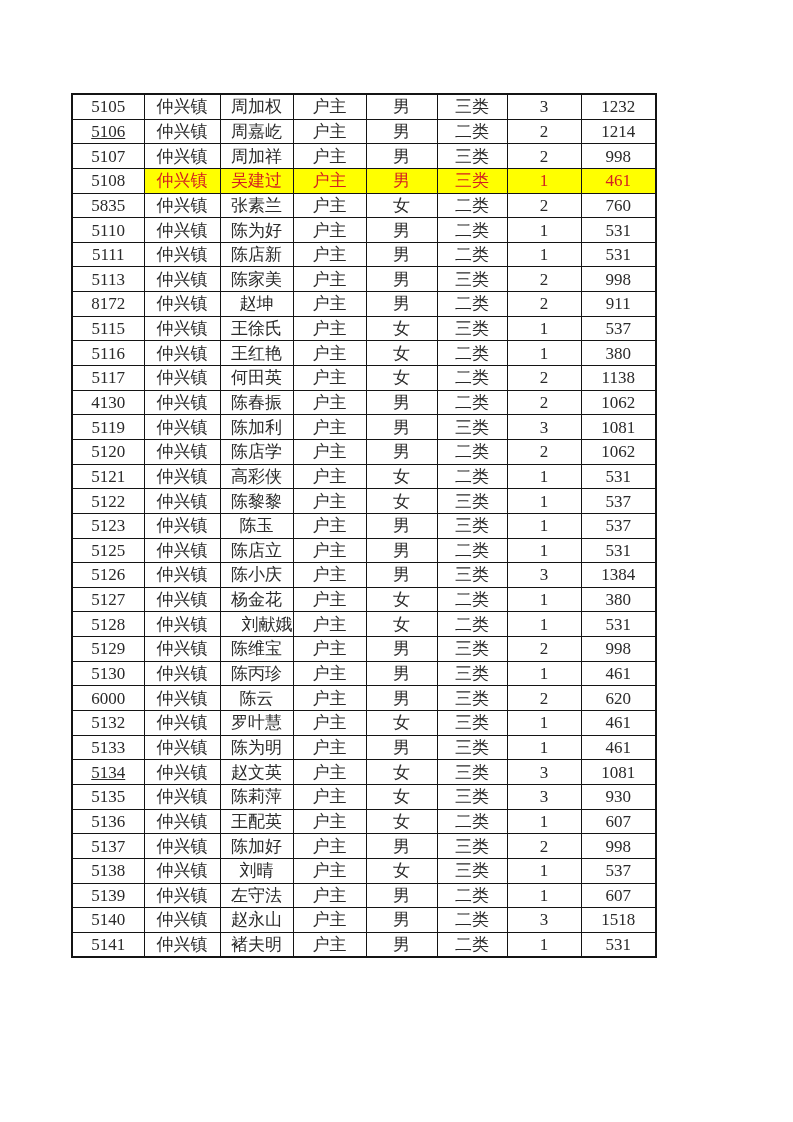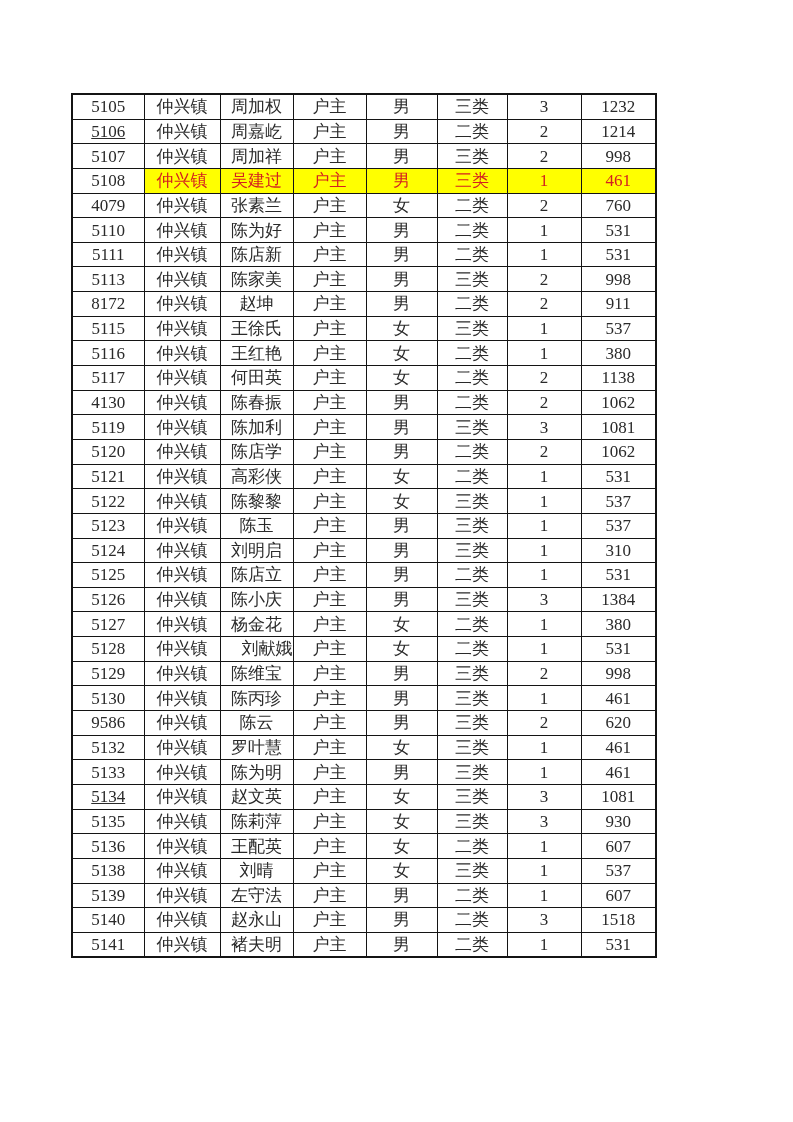--- a/index.html
+++ b/index.html
@@ -90,21 +90,21 @@
           <td style="border-color: rgb(20, 20, 20);">5108</td>
           <td class="hl-cell" style="background: rgb(255, 255, 0); color: rgb(212, 32, 32); border-color: rgb(20, 20, 20);">仲兴镇</td>
           <td class="hl-cell" style="background: rgb(255, 255, 0); color: rgb(212, 32, 32); border-color: rgb(20, 20, 20);">吴建过</td>
           <td class="hl-cell" style="background: rgb(255, 255, 0); color: rgb(212, 32, 32); border-color: rgb(20, 20, 20);">户主</td>
           <td class="hl-cell" style="background: rgb(255, 255, 0); color: rgb(212, 32, 32); border-color: rgb(20, 20, 20);">男</td>
           <td class="hl-cell" style="background: rgb(255, 255, 0); color: rgb(212, 32, 32); border-color: rgb(20, 20, 20);">三类</td>
           <td class="hl-cell" style="background: rgb(255, 255, 0); color: rgb(212, 32, 32); border-color: rgb(20, 20, 20);">1</td>
           <td class="hl-cell" style="background: rgb(255, 255, 0); color: rgb(212, 32, 32); border-color: rgb(20, 20, 20);">461</td>
         </tr>
         <tr>
-          <td style="border-color: rgb(20, 20, 20);">4079</td>
+          <td style="border-color: rgb(20, 20, 20);">5835</td>
           <td style="border-color: rgb(20, 20, 20);">仲兴镇</td>
           <td style="border-color: rgb(20, 20, 20);">张素兰</td>
           <td style="border-color: rgb(20, 20, 20);">户主</td>
           <td style="border-color: rgb(20, 20, 20);">女</td>
           <td style="border-color: rgb(20, 20, 20);">二类</td>
           <td style="border-color: rgb(20, 20, 20);">2</td>
           <td style="border-color: rgb(20, 20, 20);">760</td>
         </tr>
         <tr>
           <td style="border-color: rgb(20, 20, 20);">5110</td>
@@ -230,30 +230,20 @@
           <td style="border-color: rgb(20, 20, 20);">5123</td>
           <td style="border-color: rgb(20, 20, 20);">仲兴镇</td>
           <td style="border-color: rgb(20, 20, 20);">陈玉</td>
           <td style="border-color: rgb(20, 20, 20);">户主</td>
           <td style="border-color: rgb(20, 20, 20);">男</td>
           <td style="border-color: rgb(20, 20, 20);">三类</td>
           <td style="border-color: rgb(20, 20, 20);">1</td>
           <td style="border-color: rgb(20, 20, 20);">537</td>
         </tr>
         <tr>
-          <td style="border-color: rgb(20, 20, 20);">5124</td>
-          <td style="border-color: rgb(20, 20, 20);">仲兴镇</td>
-          <td style="border-color: rgb(20, 20, 20);">刘明启</td>
-          <td style="border-color: rgb(20, 20, 20);">户主</td>
-          <td style="border-color: rgb(20, 20, 20);">男</td>
-          <td style="border-color: rgb(20, 20, 20);">三类</td>
-          <td style="border-color: rgb(20, 20, 20);">1</td>
-          <td style="border-color: rgb(20, 20, 20);">310</td>
-        </tr>
-        <tr>
           <td style="border-color: rgb(20, 20, 20);">5125</td>
           <td style="border-color: rgb(20, 20, 20);">仲兴镇</td>
           <td style="border-color: rgb(20, 20, 20);">陈店立</td>
           <td style="border-color: rgb(20, 20, 20);">户主</td>
           <td style="border-color: rgb(20, 20, 20);">男</td>
           <td style="border-color: rgb(20, 20, 20);">二类</td>
           <td style="border-color: rgb(20, 20, 20);">1</td>
           <td style="border-color: rgb(20, 20, 20);">531</td>
         </tr>
         <tr>
@@ -300,21 +290,21 @@
           <td style="border-color: rgb(20, 20, 20);">5130</td>
           <td style="border-color: rgb(20, 20, 20);">仲兴镇</td>
           <td style="border-color: rgb(20, 20, 20);">陈丙珍</td>
           <td style="border-color: rgb(20, 20, 20);">户主</td>
           <td style="border-color: rgb(20, 20, 20);">男</td>
           <td style="border-color: rgb(20, 20, 20);">三类</td>
           <td style="border-color: rgb(20, 20, 20);">1</td>
           <td style="border-color: rgb(20, 20, 20);">461</td>
         </tr>
         <tr>
-          <td style="border-color: rgb(20, 20, 20);">9586</td>
+          <td style="border-color: rgb(20, 20, 20);">6000</td>
           <td style="border-color: rgb(20, 20, 20);">仲兴镇</td>
           <td style="border-color: rgb(20, 20, 20);">陈云</td>
           <td style="border-color: rgb(20, 20, 20);">户主</td>
           <td style="border-color: rgb(20, 20, 20);">男</td>
           <td style="border-color: rgb(20, 20, 20);">三类</td>
           <td style="border-color: rgb(20, 20, 20);">2</td>
           <td style="border-color: rgb(20, 20, 20);">620</td>
         </tr>
         <tr>
           <td style="border-color: rgb(20, 20, 20);">5132</td>
@@ -358,20 +348,30 @@
         </tr>
         <tr>
           <td style="border-color: rgb(20, 20, 20);">5136</td>
           <td style="border-color: rgb(20, 20, 20);">仲兴镇</td>
           <td style="border-color: rgb(20, 20, 20);">王配英</td>
           <td style="border-color: rgb(20, 20, 20);">户主</td>
           <td style="border-color: rgb(20, 20, 20);">女</td>
           <td style="border-color: rgb(20, 20, 20);">二类</td>
           <td style="border-color: rgb(20, 20, 20);">1</td>
           <td style="border-color: rgb(20, 20, 20);">607</td>
+        </tr>
+        <tr>
+          <td style="border-color: rgb(20, 20, 20);">5137</td>
+          <td style="border-color: rgb(20, 20, 20);">仲兴镇</td>
+          <td style="border-color: rgb(20, 20, 20);">陈加好</td>
+          <td style="border-color: rgb(20, 20, 20);">户主</td>
+          <td style="border-color: rgb(20, 20, 20);">男</td>
+          <td style="border-color: rgb(20, 20, 20);">三类</td>
+          <td style="border-color: rgb(20, 20, 20);">2</td>
+          <td style="border-color: rgb(20, 20, 20);">998</td>
         </tr>
         <tr>
           <td style="border-color: rgb(20, 20, 20);">5138</td>
           <td style="border-color: rgb(20, 20, 20);">仲兴镇</td>
           <td style="border-color: rgb(20, 20, 20);">刘晴</td>
           <td style="border-color: rgb(20, 20, 20);">户主</td>
           <td style="border-color: rgb(20, 20, 20);">女</td>
           <td style="border-color: rgb(20, 20, 20);">三类</td>
           <td style="border-color: rgb(20, 20, 20);">1</td>
           <td style="border-color: rgb(20, 20, 20);">537</td>

